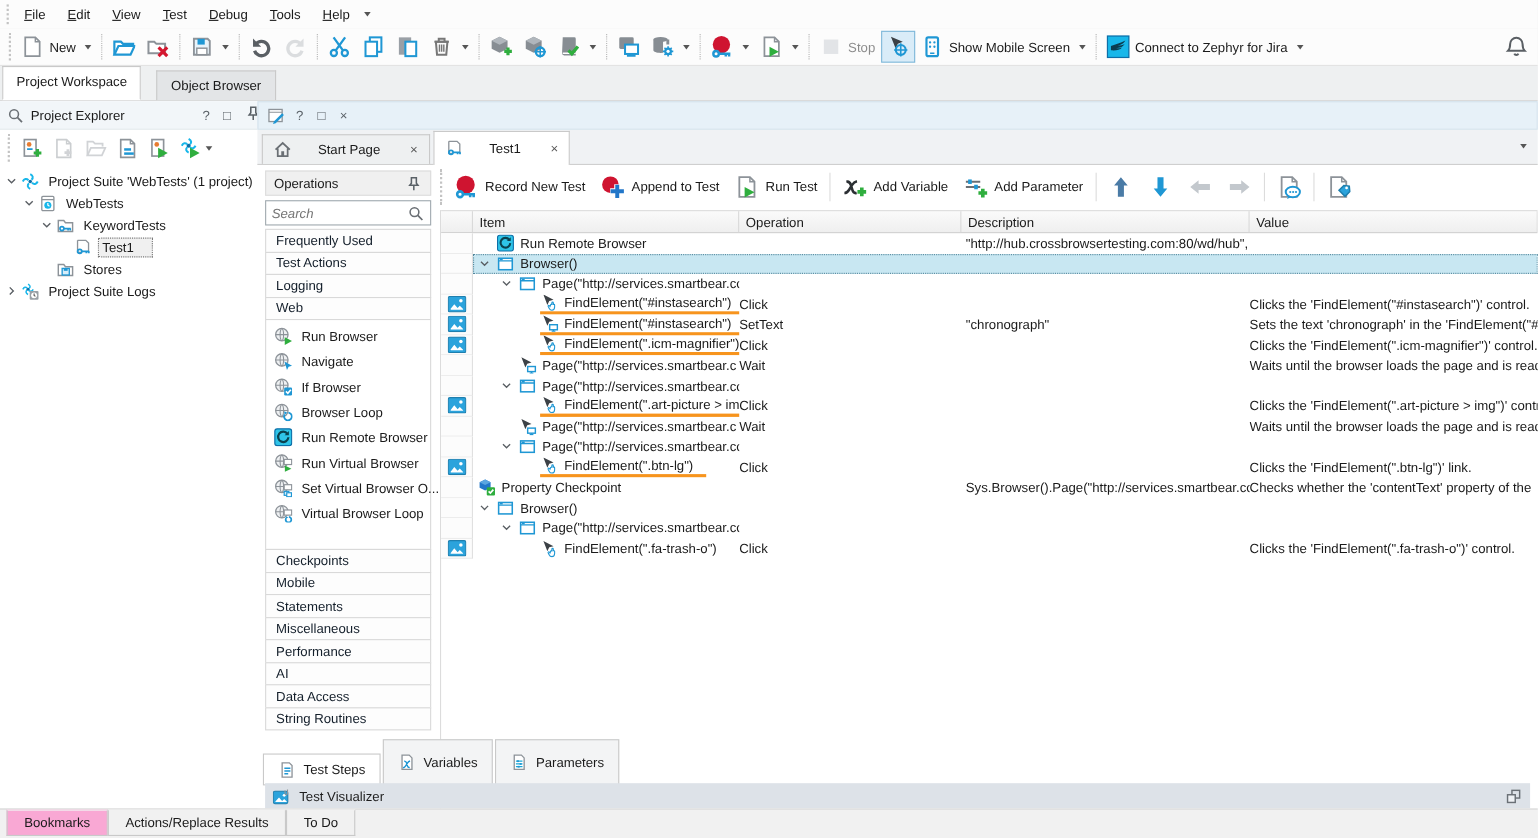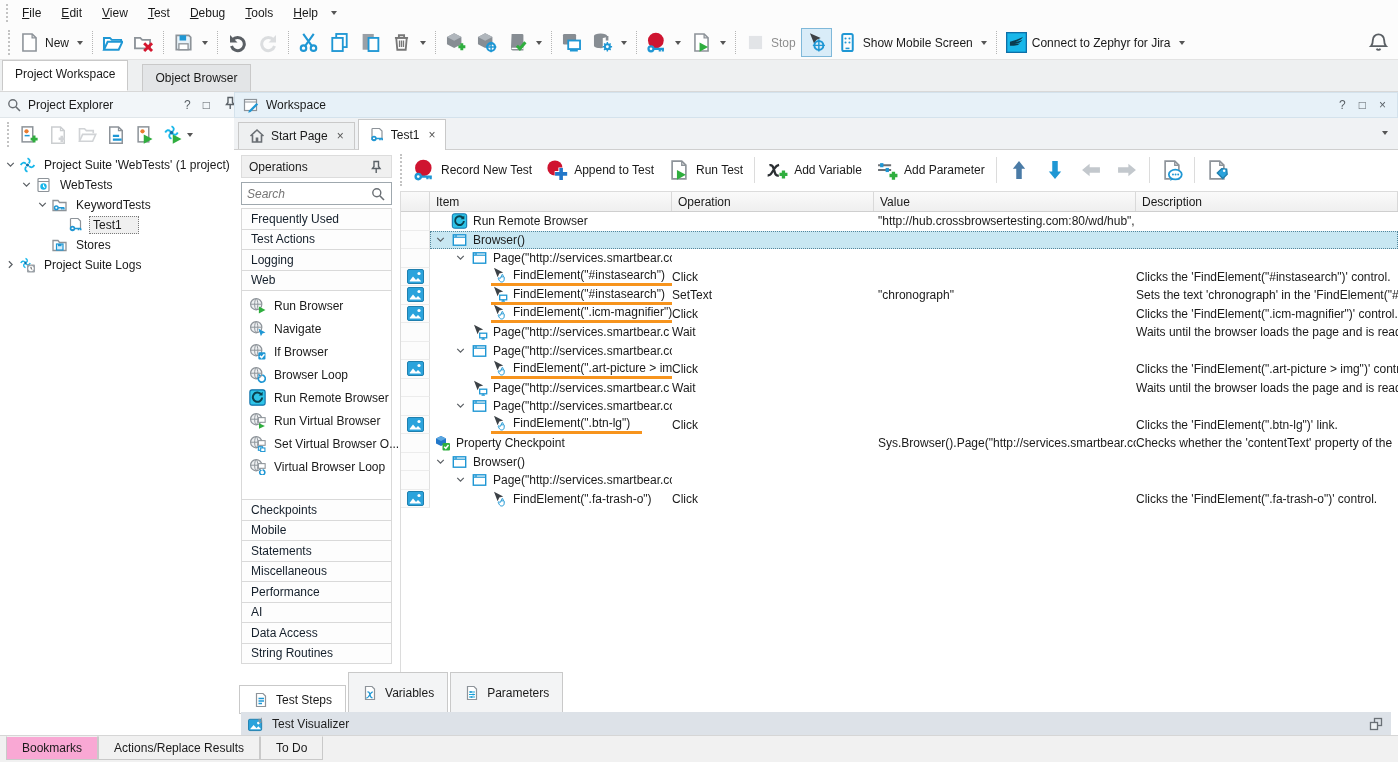--- a/index.html
+++ b/index.html
@@ -40,21 +40,21 @@
 .tree-chev svg{width:13px;height:13px}
 .tree-ic{width:17px;height:16px;flex:none;margin-right:5px}
 .label-box{padding:1px 3px}
 .tree-row.selected .label-box{border:1px dotted #7a7a7a;background:#f0f0f0;padding:1px 16px 1px 3px}
 .tree-row.bold{font-weight:normal}
 
 #right{position:absolute;left:234px;top:92px;right:0;bottom:27px;background:#fff;display:flex;flex-direction:column}
 .ws-header{height:26px;background:#e7f1f8;border:1px solid #d4e2ec;display:flex;align-items:center;gap:7px;padding:0 8px}
 .ws-title{flex:1}
 .ws-tabs{height:32px;background:#f0f2f4;display:flex;align-items:flex-end;padding-left:4px;border-bottom:1px solid #cfcfcf;position:relative}
-.ws-tab{display:flex;align-items:center;gap:6px;height:27px;padding:0 10px;border:1px solid #c9c9c9;border-bottom:none;background:#eef0f1;margin-right:3px;white-space:nowrap}
+.ws-tab{display:flex;align-items:center;gap:24px;height:27px;padding:0 10px;border:1px solid #c9c9c9;border-bottom:none;background:#eef0f1;margin-right:3px;white-space:nowrap}
 .ws-tab.active{background:#fff;height:31px;margin-bottom:-1px}
 .tab-x{color:#555;margin-left:3px}
 .ws-tabs .right-caret{position:absolute;right:10px;top:13px}
 .content{flex:1;position:relative;background:#fff;overflow:hidden}
 
 .ops{position:absolute;left:7px;top:5px;width:151px}
 .ops-header{height:23px;background:#f0f0f0;border:1px solid #dcdcdc;display:flex;align-items:center;padding:0 7px}
 .ops-header .pe-title{flex:1}
 .ops-search{height:23px;border:1px solid #9fa8ae;background:#fff;display:flex;align-items:center;padding:0 5px;margin-top:4px}
 .ops-search input{border:0;outline:0;flex:1;width:100px;font:italic 12px "Liberation Sans",sans-serif;color:#333;background:transparent}
@@ -500,21 +500,20 @@
   </div>
 <div id="right">
     <div class="ws-header">
       <span class="ic ">
         <svg viewBox="0 0 16 16">
           <rect x="1.5" y="2.5" width="12" height="11" fill="#fff" stroke="#8d9399" stroke-width="1.2"></rect>
           <path d="M1.5 5h12" stroke="#8d9399"></path>
           <path d="M6 13.5L13.5 6l1.6 1.6-7.5 7.5-2.4.7z" fill="#1f97d4"></path>
         </svg>
       </span>
-      <span class="ws-title">Workspace</span>
       <span class="win-btn">?</span>
       <span class="win-btn">□</span>
       <span class="win-btn">×</span>
     </div>
     <div class="ws-tabs">
       <div class="ws-tab">
         <span class="ic ">
           <svg viewBox="0 0 16 16">
             <path d="M1.5 8L8 2l6.5 6M3.5 7v7h9V7" fill="none" stroke="#6a6f74" stroke-width="1.6"></path>
             <rect x="6.7" y="9.5" width="2.6" height="4.5" fill="#6a6f74"></rect>
@@ -766,22 +765,22 @@
               <circle cx="13.2" cy="8.6" r=".9" fill="#fff"></circle>
             </svg>
           </span>
         </div>
       </div>
       <div class="table">
         <div class="thead">
           <div class="th c-gut"></div>
           <div class="th c-item">Item</div>
           <div class="th c-op">Operation</div>
+          <div class="th c-desc">Description</div>
           <div class="th c-val">Value</div>
-          <div class="th c-desc">Description</div>
         </div>
         <div class="trow">
           <div class="gut"></div>
           <div class="rowbody">
             <div class="cell cell-item" style="padding-left:4px">
               <span class="slot"></span>
               <span class="ic step-ic">
                 <svg viewBox="0 0 16 16">
                   <rect x=".8" y=".8" width="14.4" height="14.4" rx="2" fill="#2fc4e8" stroke="#0d6fa8"></rect>
                   <path d="M11.6 5.1A4.4 4.4 0 1 0 12.4 8" fill="none" stroke="#0a4250" stroke-width="1.9"></path>

